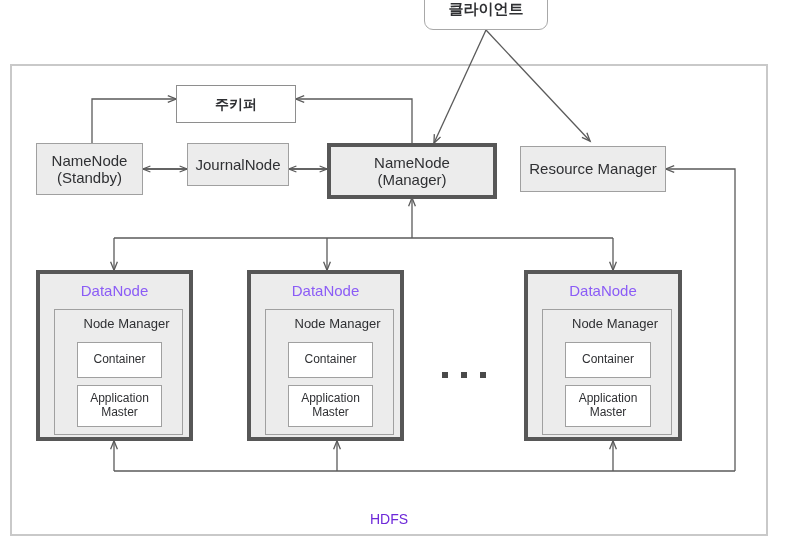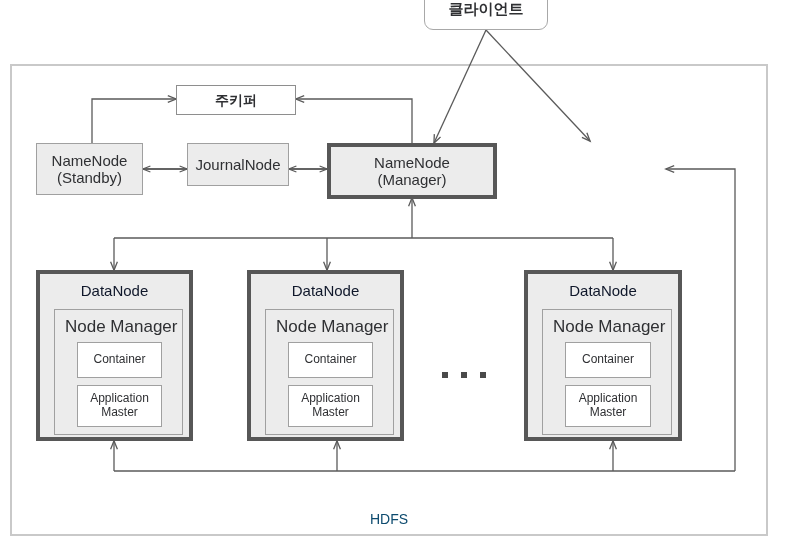--- a/index.html
+++ b/index.html
@@ -9,25 +9,25 @@
   .node{position:absolute;box-sizing:border-box;display:flex;align-items:center;
         justify-content:center;text-align:center;color:#2f3033;line-height:1.15;}
   .fill-gray{background:#ececec;}
   .fill-white{background:#ffffff;}
   .b-thin{border:1px solid #a0a0a0;}
   .b-thin2{border:1px solid #8e8e8e;}
   .b-thick{border:4px solid #575757;}
   .client{border:1px solid #a8a8a8;border-radius:9px;background:#fff;
           font-weight:bold;font-size:15px;color:#2f3033;}
   .frame{position:absolute;border:2px solid #c9c9c9;box-sizing:border-box;background:transparent;}
-  .lbl-hdfs{position:absolute;font-size:14px;color:#0c4a6e;}
+  .lbl-hdfs{position:absolute;font-size:14px;color:#6d28d9;}
   .dots{position:absolute;display:flex;gap:13px;align-items:center;}
   .dots i{display:block;width:6px;height:6px;background:#4a4a4a;}
-  .nm-title{position:absolute;left:10px;right:0;top:7px;font-size:17px;color:#2f3033;text-align:left;}
-  .dn-title{position:absolute;left:0;right:0;top:8px;font-size:15px;color:#0f172a;text-align:center;}
+  .nm-title{position:absolute;left:16px;right:0;top:7px;font-size:13px;color:#2f3033;text-align:center;}
+  .dn-title{position:absolute;left:0;right:0;top:8px;font-size:15px;color:#8b5cf6;text-align:center;}
 </style>
 </head>
 <body>
 
 <div id="stage">
 
   <div class="frame" style="left:10px;top:64px;width:758px;height:472px;"></div>
 
   <svg class="svglayer" viewBox="0 0 802 547">
     <defs>
@@ -66,38 +66,41 @@
       <path d="M613,471 L613,441" marker-end="url(#ah)"></path>
       <path d="M114,471 L735,471"></path>
       <path d="M735,471 L735,169 L666,169" marker-end="url(#ah)"></path>
     </g>
   </svg>
 
   <div class="node client" style="left:424px;top:-12px;width:124px;height:42px;">
     <span>클라이언트</span>
   </div>
 
-  <div class="node fill-white b-thin2" style="left:176px;top:85px;width:120px;height:30px;font-size:14px;font-weight:bold;">
+  <div class="node fill-white b-thin2" style="left:176px;top:85px;width:120px;height:38px;font-size:14px;font-weight:bold;">
     <span>주키퍼</span>
   </div>
 
   <div class="node fill-gray b-thin" style="left:36px;top:143px;width:107px;height:52px;font-size:15px;flex-direction:column;">
     <span>NameNode</span>
     <span>(Standby)</span>
   </div>
 
   <div class="node fill-gray b-thin" style="left:187px;top:143px;width:102px;height:43px;font-size:15px;">
     <span>JournalNode</span>
   </div>
 
   <div class="node fill-gray b-thick" style="left:327px;top:143px;width:170px;height:56px;font-size:15px;flex-direction:column;">
     <span>NameNode</span>
     <span>(Manager)</span>
   </div>
 
+  <div class="node fill-gray b-thin" style="left:520px;top:146px;width:146px;height:46px;font-size:15px;">
+    <span>Resource Manager</span>
+  </div>
 
   <div class="node fill-gray b-thick" style="left:36px;top:270px;width:157px;height:171px;display:block;">
     <div class="dn-title">DataNode</div>
     <div class="node fill-gray b-thin" style="left:14px;top:35px;width:129px;height:126px;display:block;">
       <div class="nm-title">Node Manager</div>
       <div class="node fill-white b-thin" style="left:22px;top:32px;width:85px;height:36px;font-size:12px;">
         <span>Container</span>
       </div>
       <div class="node fill-white b-thin" style="left:22px;top:75px;width:85px;height:42px;font-size:12px;flex-direction:column;">
         <span>Application</span>

